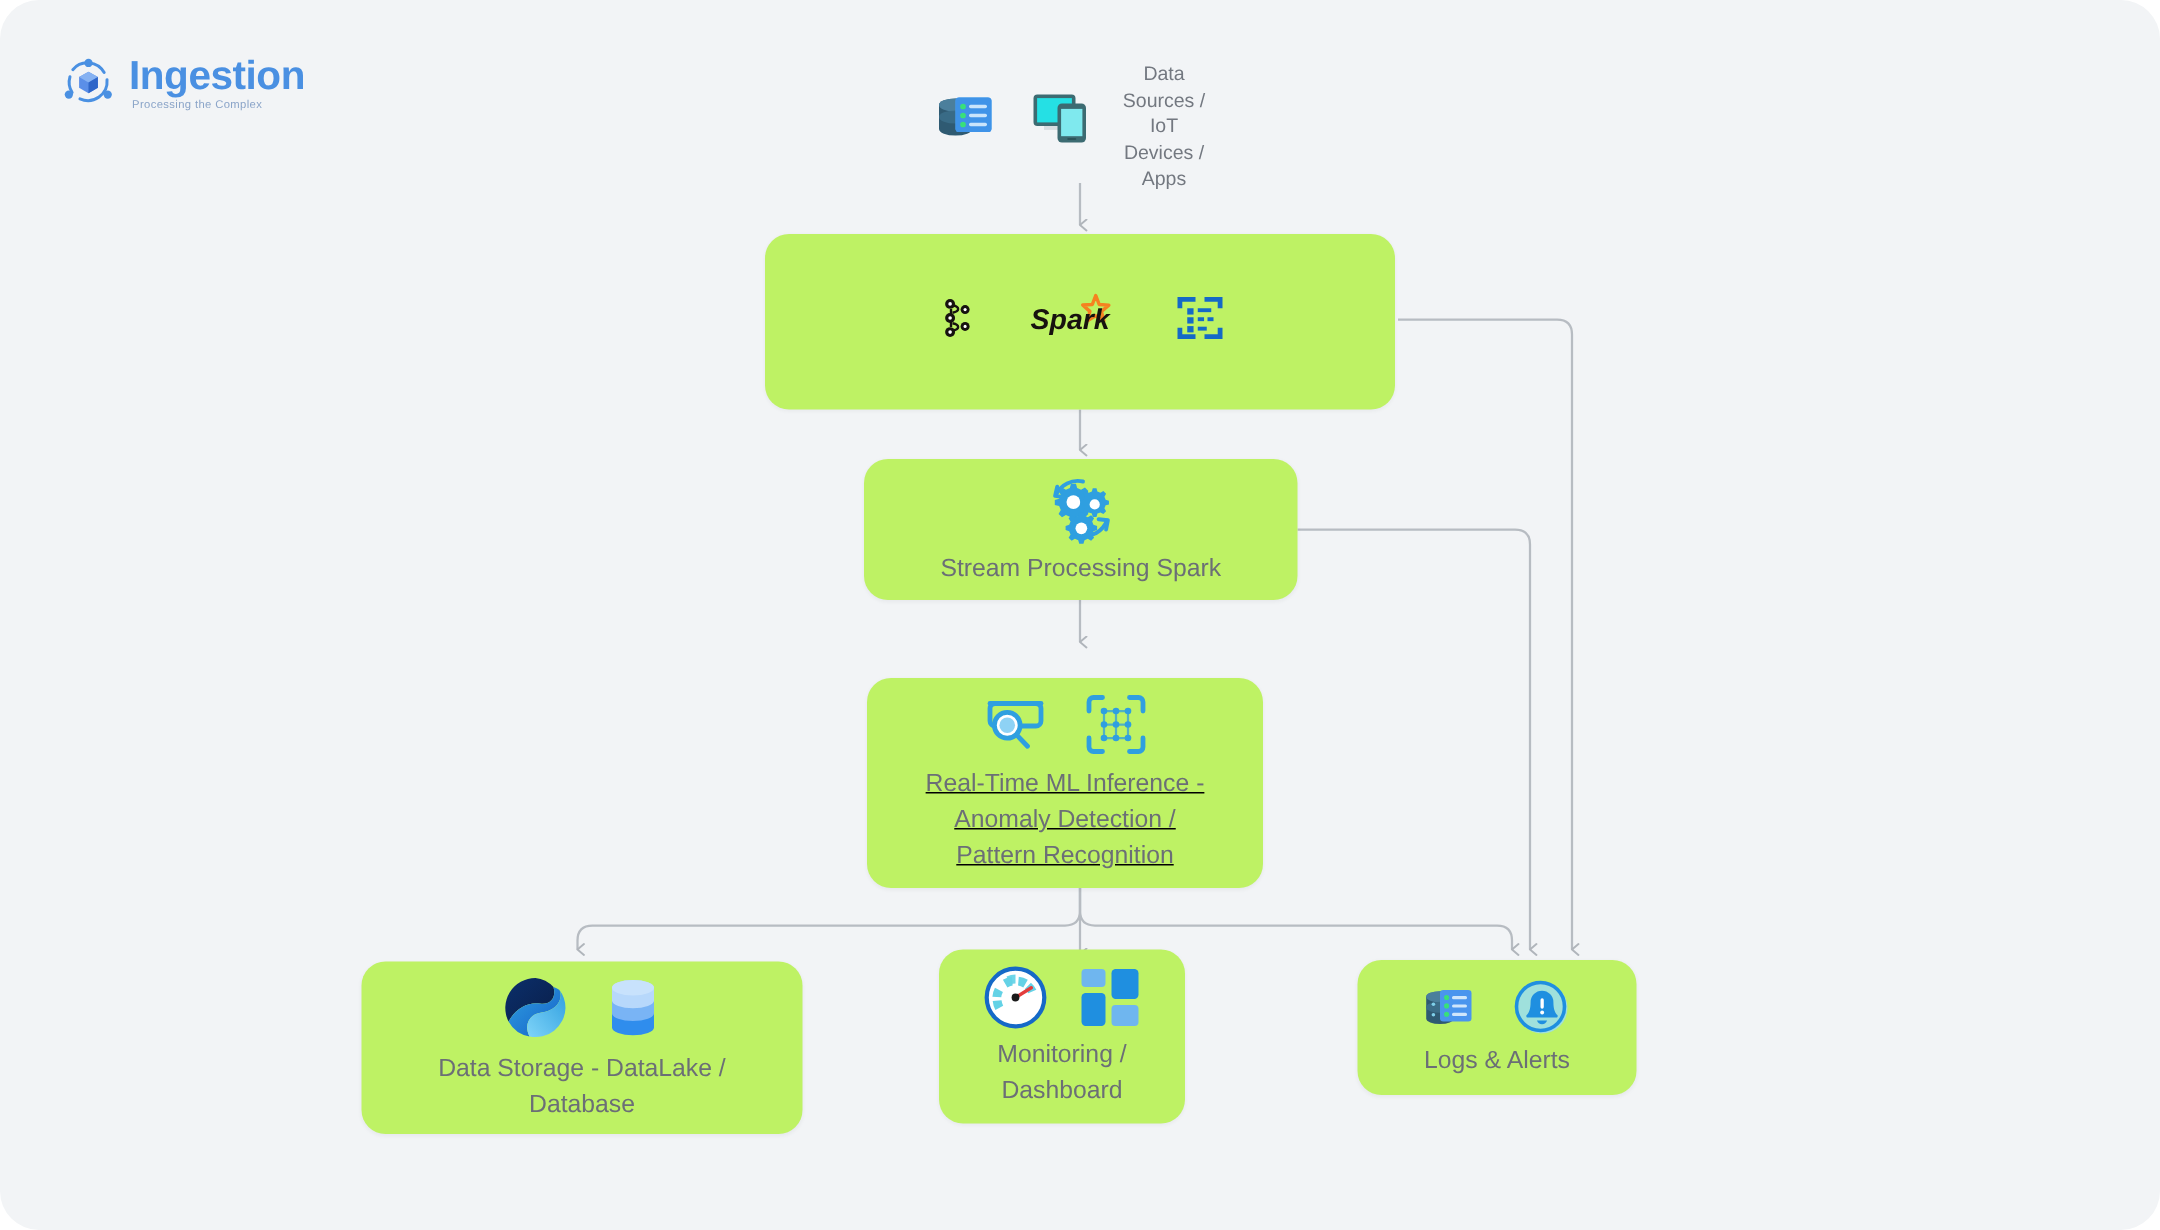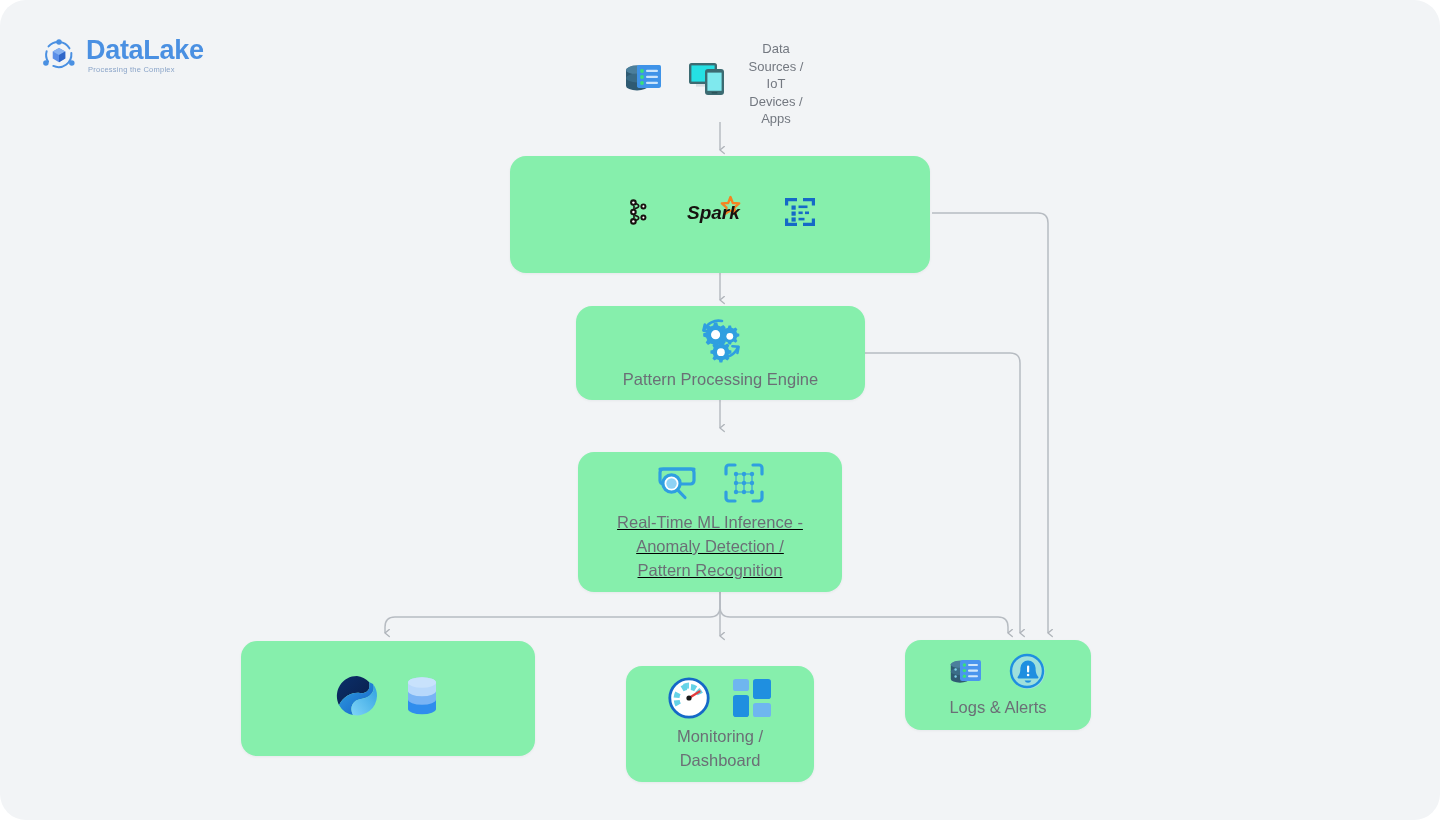--- a/index.html
+++ b/index.html
@@ -35,21 +35,21 @@
   #logo-tag {
     font-size: 7.5px;
     color: #8aa4c8;
     letter-spacing: 0.25px;
     margin-top: 2px;
     margin-left: 2px;
   }
   
   .card {
     position: absolute;
-    background: #86efac;
+    background: #bef264;
     border-radius: 16px;
     box-shadow: 0 1px 3px rgba(16,24,40,0.05);
     display: flex;
     flex-direction: column;
     align-items: center;
     justify-content: center;
     box-sizing: border-box;
   }
   .card-icons {
     display: flex;
@@ -103,21 +103,21 @@
         <path d="M8.5 27 A13.5 13.5 0 0 1 7 16" fill="none" stroke="#4a90e2" stroke-width="2.1" stroke-linecap="round"></path>
         <circle cx="20" cy="6.3" r="2.9" fill="#4a90e2"></circle>
         <circle cx="6.2" cy="28.5" r="2.9" fill="#4a90e2"></circle>
         <circle cx="33.5" cy="28.5" r="2.9" fill="#4a90e2"></circle>
         <path d="M20 12.5 L26.6 16.2 L26.6 23.7 L20 27.5 L13.4 23.7 L13.4 16.2 Z" fill="#5b8fe8"></path>
         <path d="M20 12.5 L26.6 16.2 L20 20 L13.4 16.2 Z" fill="#86b2f2"></path>
         <path d="M20 20 L26.6 16.2 L26.6 23.7 L20 27.5 Z" fill="#2f66c8"></path>
       </svg>
     </span>
     <span id="logo-text-wrap">
-      <span id="logo-word">DataLake</span>
+      <span id="logo-word">Ingestion</span>
       <span id="logo-tag">Processing the Complex</span>
     </span>
   </div>
 
   <svg id="edges">
     <defs>
       <marker id="ar" markerWidth="9" markerHeight="9" refX="4.2" refY="7.4" orient="auto" markerUnits="userSpaceOnUse">
         <path d="M0.6 3.1 L4.2 7.4 L7.8 3.1" fill="none" stroke="#b0b5bb" stroke-width="1.3" stroke-linecap="round" stroke-linejoin="round"></path>
       </marker>
     </defs>
@@ -241,21 +241,21 @@
             <path d="M33.5 11.5 l2.5 0 l0.6 2.2 l2 0.8 l2 -1.1 l1.8 1.8 l-1.1 2 l0.8 2 l2.2 0.6 l0 2.5 l-2.2 0.6 l-0.8 2 l1.1 2 l-1.8 1.8 l-2 -1.1 l-2 0.8 l-0.6 2.2 l-2.5 0 l-0.6 -2.2 l-2 -0.8 l-2 1.1 l-1.8 -1.8 l1.1 -2 l-0.8 -2 l-2.2 -0.6 l0 -2.5 l2.2 -0.6 l0.8 -2 l-1.1 -2 l1.8 -1.8 l2 1.1 l2 -0.8 Z"></path>
           </g>
           <circle cx="34.8" cy="22.3" r="3.4" fill="#ffffff"></circle>
           <g fill="#2f9fe0">
             <path d="M24.5 27.5 l2.8 0 l0.7 2.4 l2.2 0.9 l2.2 -1.3 l2 2 l-1.3 2.2 l0.9 2.2 l2.4 0.7 l0 2.8 l-2.4 0.7 l-0.9 2.2 l1.3 2.2 l-2 2 l-2.2 -1.3 l-2.2 0.9 l-0.7 2.4 l-2.8 0 l-0.7 -2.4 l-2.2 -0.9 l-2.2 1.3 l-2 -2 l1.3 -2.2 l-0.9 -2.2 l-2.4 -0.7 l0 -2.8 l2.4 -0.7 l0.9 -2.2 l-1.3 -2.2 l2 -2 l2.2 1.3 l2.2 -0.9 Z"></path>
           </g>
           <circle cx="25.9" cy="38.2" r="3.9" fill="#ffffff"></circle>
         </svg>
       </span>
     </div>
-    <div class="card-label">Pattern Processing Engine</div>
+    <div class="card-label">Stream Processing Spark</div>
   </div>
 
   <div class="card" style="left:578px; top:452px; width:264px; height:140px;text-decoration:underline;">
     <div class="card-icons" style="gap:22px; margin-bottom:6px;">
       <span>
         <svg class="icon" width="46" height="44" viewBox="0 0 46 44">
           <rect x="6" y="8" width="34" height="15" rx="3.4" fill="none" stroke="#2f9fe0" stroke-width="3.2"></rect>
           <path d="M6 8 L40 8" stroke="#2f9fe0" stroke-width="3.2" stroke-linecap="round"></path>
           <circle cx="17.5" cy="22.5" r="8.6" fill="#ffffff" stroke="#2f9fe0" stroke-width="3.2"></circle>
           <circle cx="17.5" cy="22.5" r="5.2" fill="#8ed2f5"></circle>
@@ -319,23 +319,25 @@
       <span>
         <svg class="icon" width="42" height="46" viewBox="0 0 42 46">
           <ellipse cx="21" cy="9.5" rx="14" ry="5.2" fill="#b7d8fb"></ellipse>
           <path d="M7 9.5 L7 19 A14 5.2 0 0 0 35 19 L35 9.5 Z" fill="#b7d8fb"></path>
           <path d="M7 18 L7 27.5 A14 5.2 0 0 0 35 27.5 L35 18 A14 5.2 0 0 1 7 18 Z" fill="#79b4f5"></path>
           <path d="M7 26.5 L7 36 A14 5.2 0 0 0 35 36 L35 26.5 A14 5.2 0 0 1 7 26.5 Z" fill="#2f8ded"></path>
           <ellipse cx="21" cy="9.5" rx="14" ry="5.2" fill="#c8e2fc"></ellipse>
         </svg>
       </span>
     </div>
-  </div>
-
-  <div class="card" style="left:626px; top:666px; width:188px; height:116px;">
+    <div class="card-label">Data Storage - DataLake /
+Database</div>
+  </div>
+
+  <div class="card" style="left:626px; top:633px; width:164px; height:116px;">
     <div class="card-icons" style="gap:18px; margin-bottom:4px;">
       <span>
         <svg class="icon" width="46" height="46" viewBox="0 0 46 46">
           <circle cx="23" cy="23" r="19.2" fill="#ffffff" stroke="#1569c7" stroke-width="2.8"></circle>
           <g fill="#6fd6e8">
             <path d="M23 7.6 L23 13.6 A9.6 9.6 0 0 0 19.4 14.3 L17 9 A15.2 15.2 0 0 1 23 7.6 Z" transform="rotate(0 23 23)"></path>
           </g>
           <g fill="#64d2e6">
             <path d="M9.3 16.5 l5.3 2.8 a9.6 9.6 0 0 0 -1.1 3.6 l-5.9 -0.4 a15.2 15.2 0 0 1 1.7 -6 Z"></path>
             <path d="M7.8 25.4 l5.9 -0.5 a9.6 9.6 0 0 0 1.1 3.6 l-5.2 2.9 a15.2 15.2 0 0 1 -1.8 -6 Z"></path>

